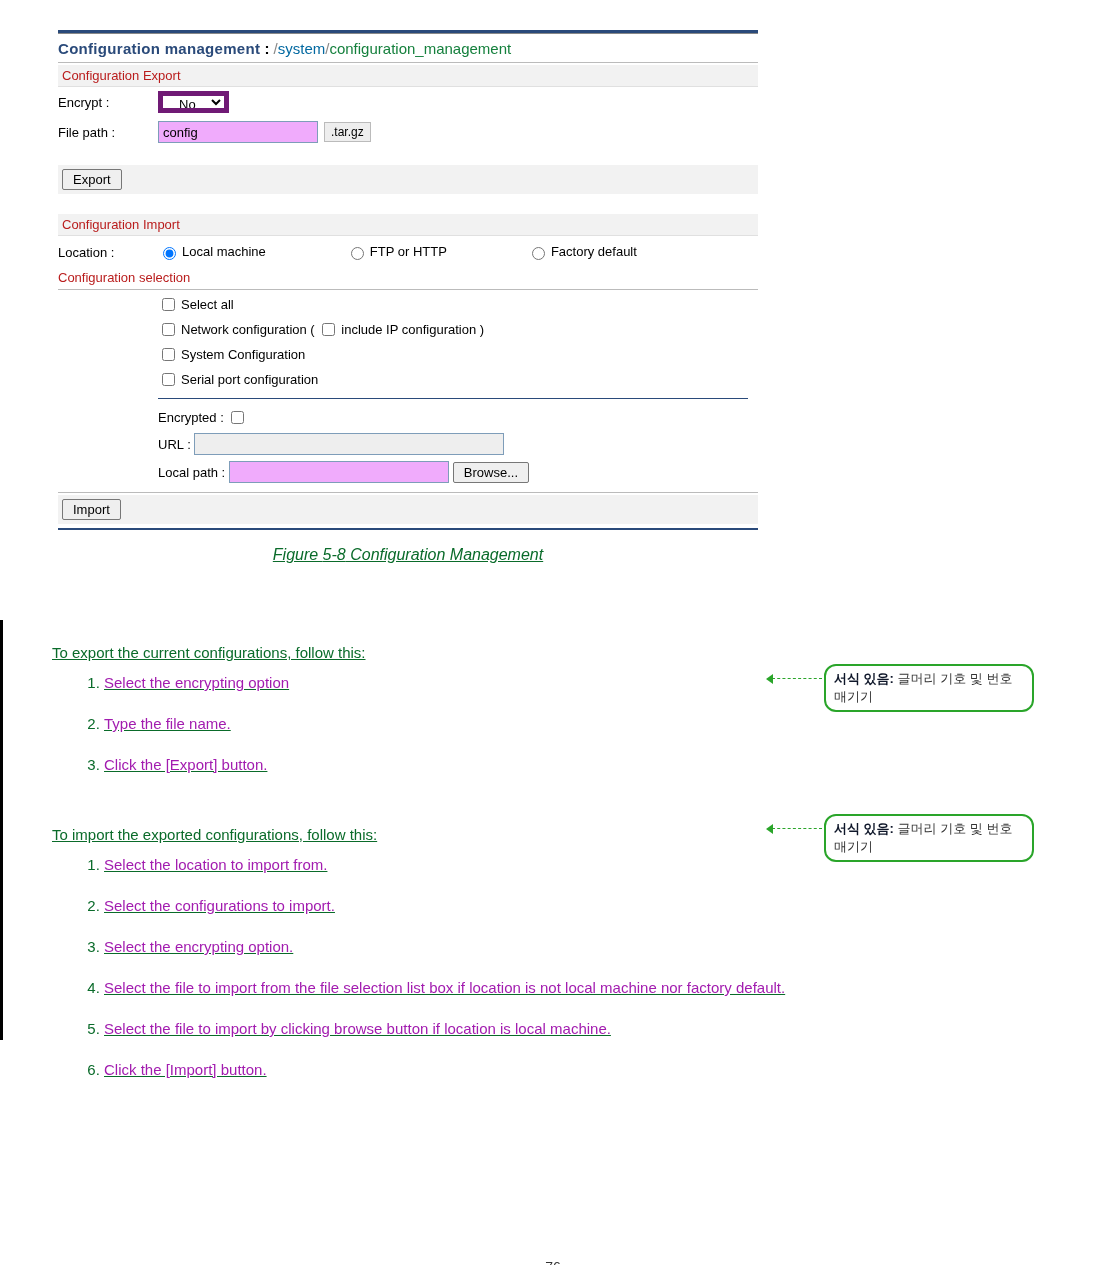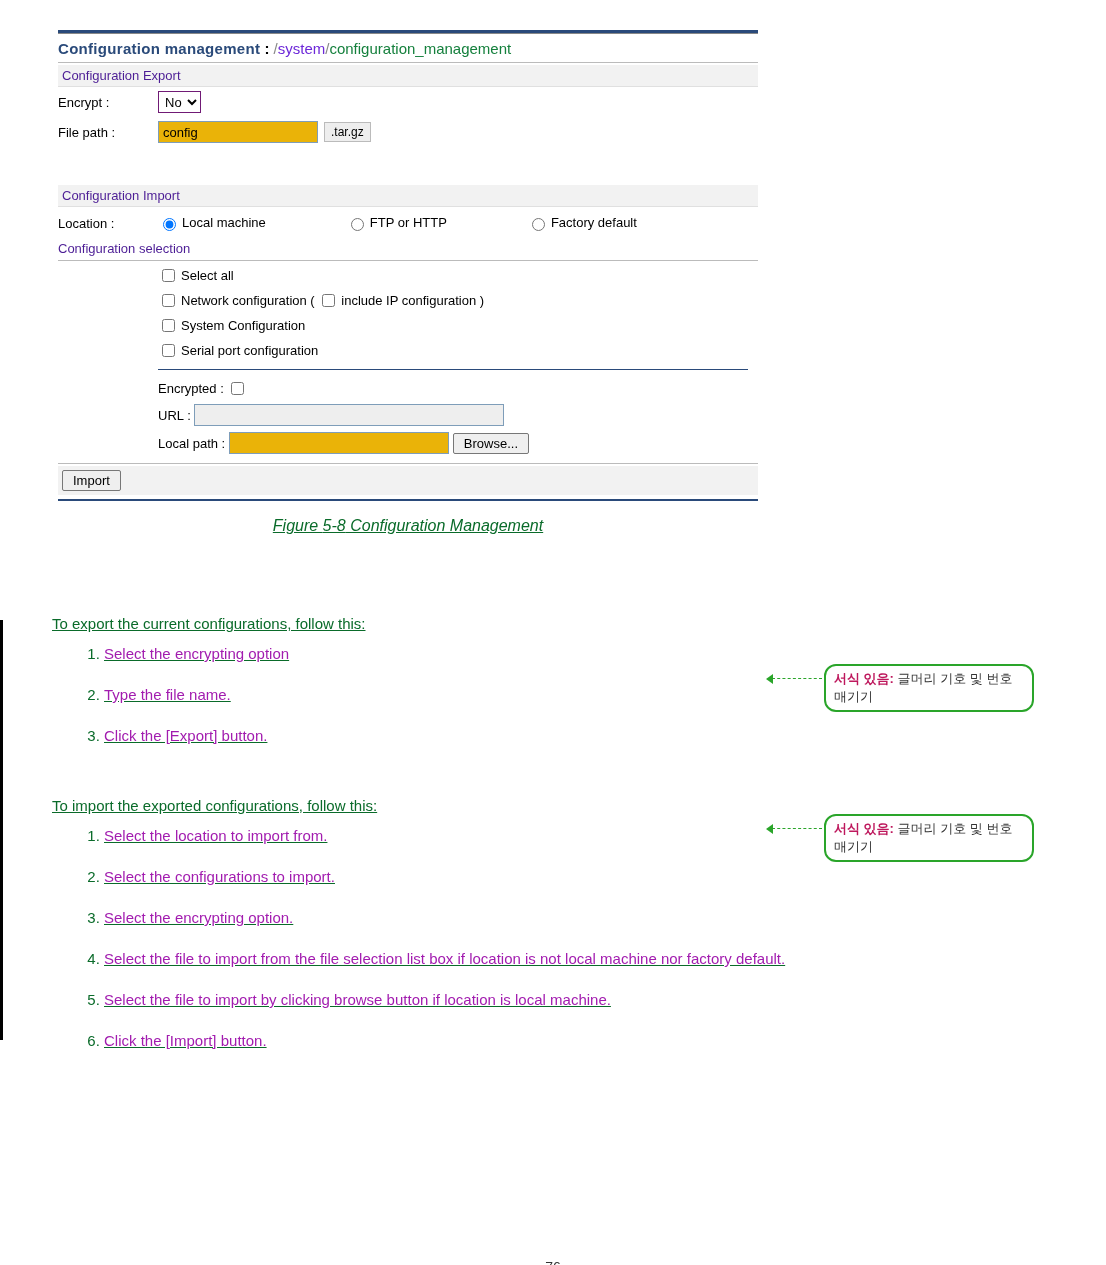--- a/index.html
+++ b/index.html
@@ -36,46 +36,46 @@
     padding:6px 0 3px 0;
     font-size:15px;
   }
   .panel .title-row .tmain{
     font-weight:bold;
     color:#2a4a7a;
     letter-spacing:0.3px;
   }
   .panel .title-row .colon{color:#000; font-weight:bold;}
   .panel .title-row .slash{color:#888;}
-  .panel .title-row .p1{color:#6d28d9;}
+  .panel .title-row .p1{color:#0369a1;}
   .panel .title-row .p2{color:#15803d;}
   .sep-line{height:1px;background:#bbb;margin:2px 0 2px 0;}
   .sect-head{
     background:#f2f2f2;
     padding:3px 4px;
     font-size:13px;
-    color:#4c1d95;
+    color:#b91c1c;
     border-bottom:1px solid #e0e0e0;
   }
   .row2{display:flex; align-items:center; padding:4px 0;}
   .lbl{width:100px;}
   select.small{
-    border:1px solid #701a75;
+    border:5px solid #701a75;
     font-size:13px;
     height:22px;
     background:#fff;
-    padding:0 2px;
+    padding:0 12px;
   }
   select.small option{}
   input.txt{
     border:1px solid #7e9db9;
     height:20px;
     font-size:13px;
     padding:0 4px;
-    background:#eab308;
+    background:#f0abfc;
   }
   .ext{
     display:inline-block;
     background:#eee;
     border:1px solid #bbb;
     padding:2px 6px;
     margin-left:6px;
     font-size:12px;
   }
   .btn{
@@ -128,21 +128,21 @@
   .balloon{
     position:absolute;
     border:2px solid #2aa52a;
     border-radius:12px;
     background:#fff;
     padding:4px 8px;
     font-size:13px;
     color:#333;
     width:190px;
   }
-  .balloon .b-strong{font-weight:bold;color:#be185d;}
+  .balloon .b-strong{font-weight:bold;color:#0f172a;}
   .connector{
     position:absolute;
     border-top:1.5px dashed #2aa52a;
   }
   .connector:before{
     content:"";
     position:absolute;
     left:-6px; top:-5px;
     width:0;height:0;
     border-top:5px solid transparent;
@@ -177,20 +177,23 @@
         <select class="small">
           <option>No</option>
         </select>
       </div>
       <div class="row2">
         <span class="lbl">File path :</span>
         <input class="txt" style="width: 150px;" value="config">
         <span class="ext">.tar.gz</span>
       </div>
       <div style="height:18px"></div>
+      <div style="background:#f2f2f2;padding:4px;">
+        <span class="btn">Export</span>
+      </div>
 
       <div style="height:20px"></div>
       <div class="sect-head">Configuration Import</div>
 
       <div class="radio-row">
         <span class="lbl">Location :</span>
         <span class="rgrp">
             <input type="radio" checked="" style="">
             <span>Local machine</span>
           </span>

